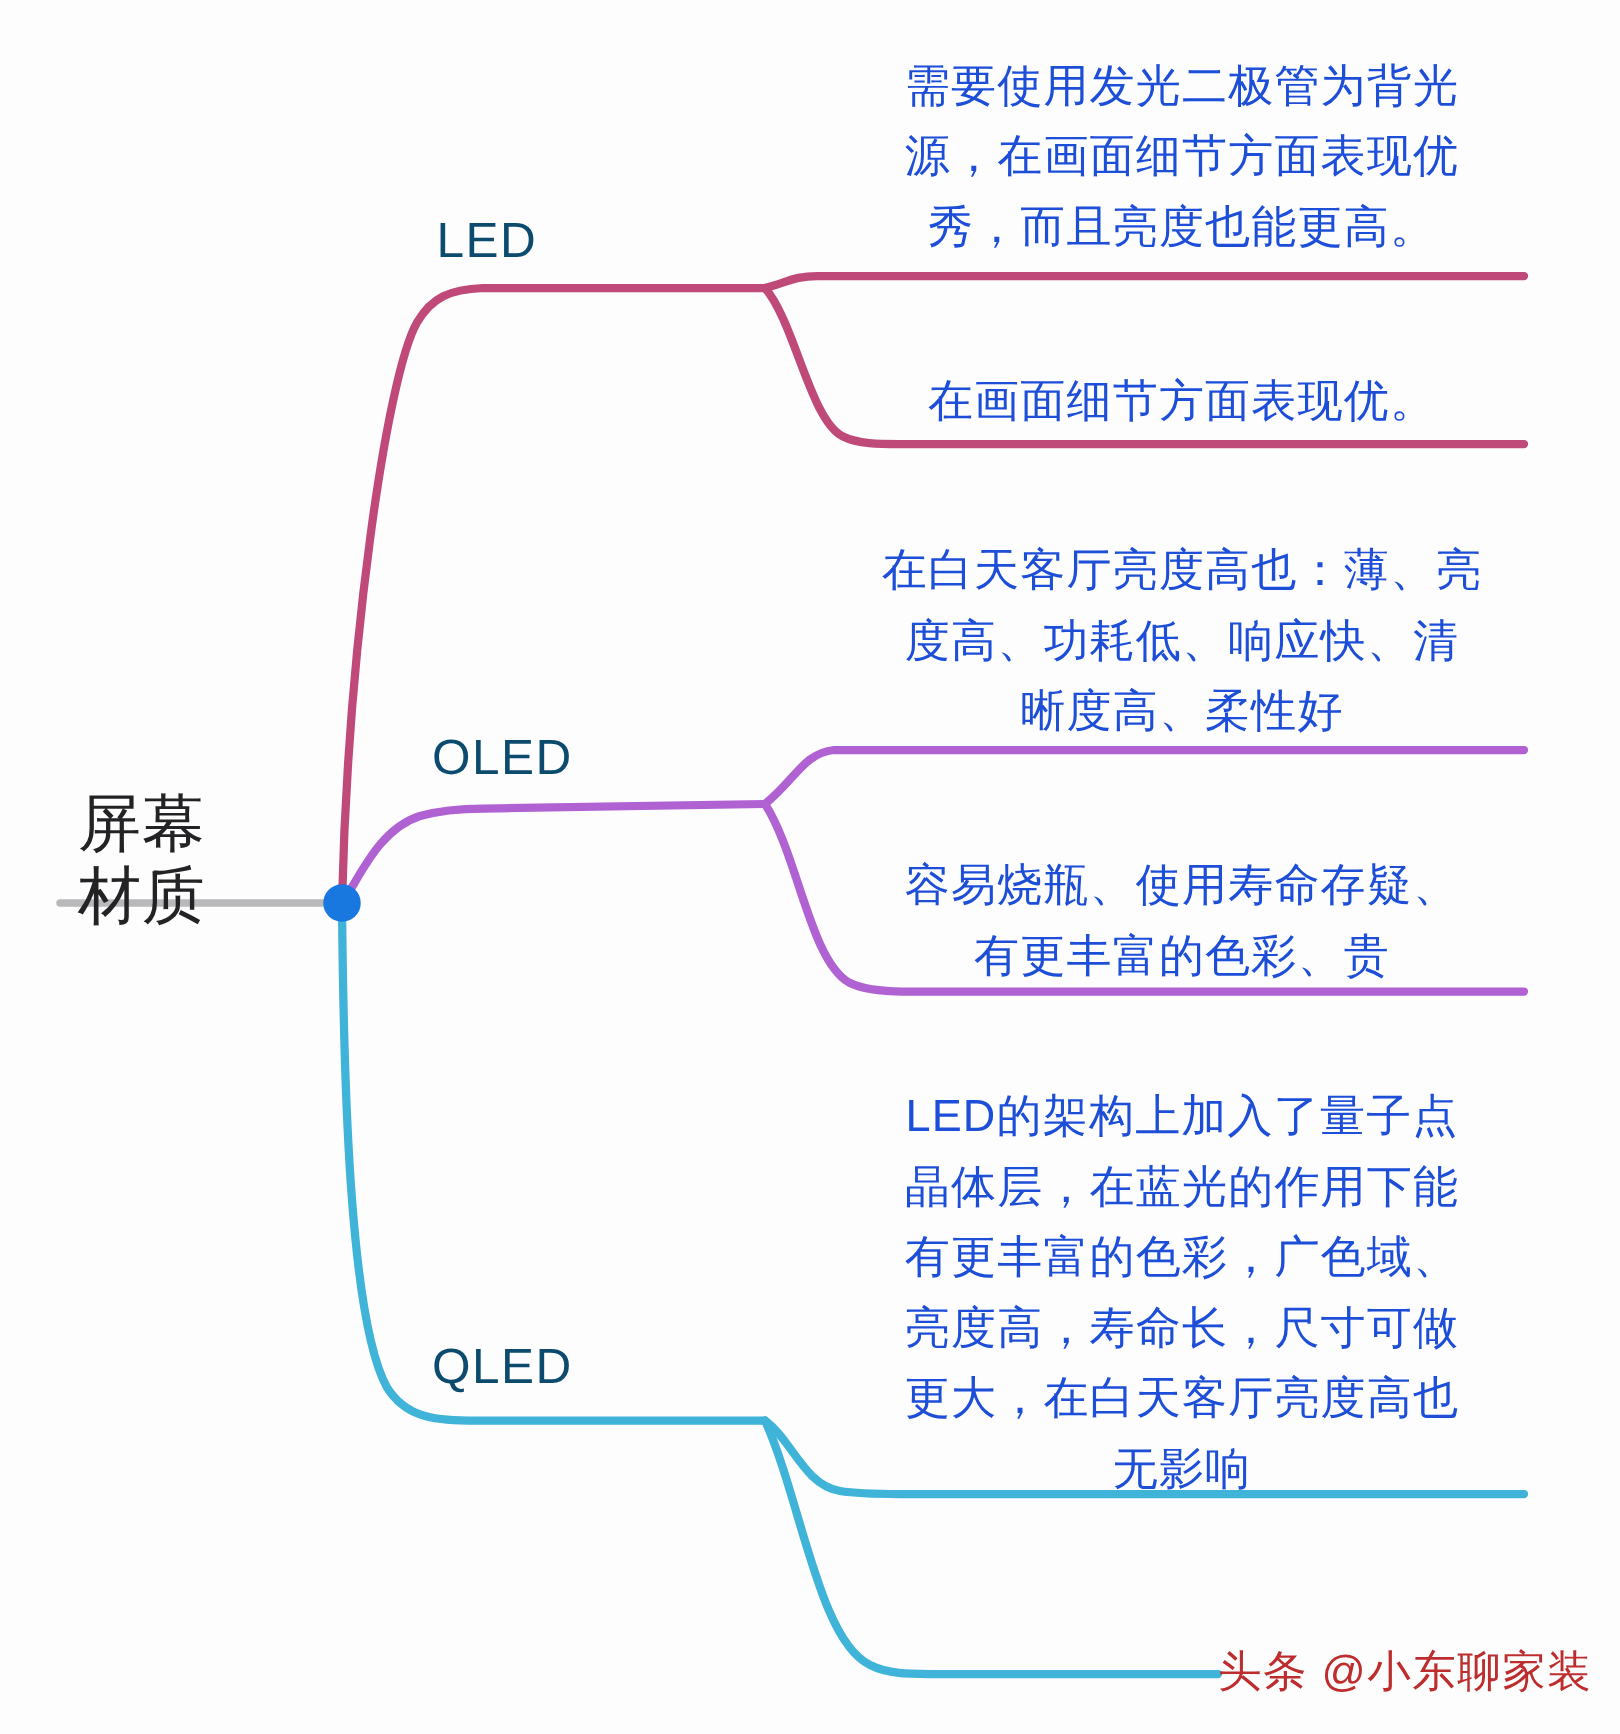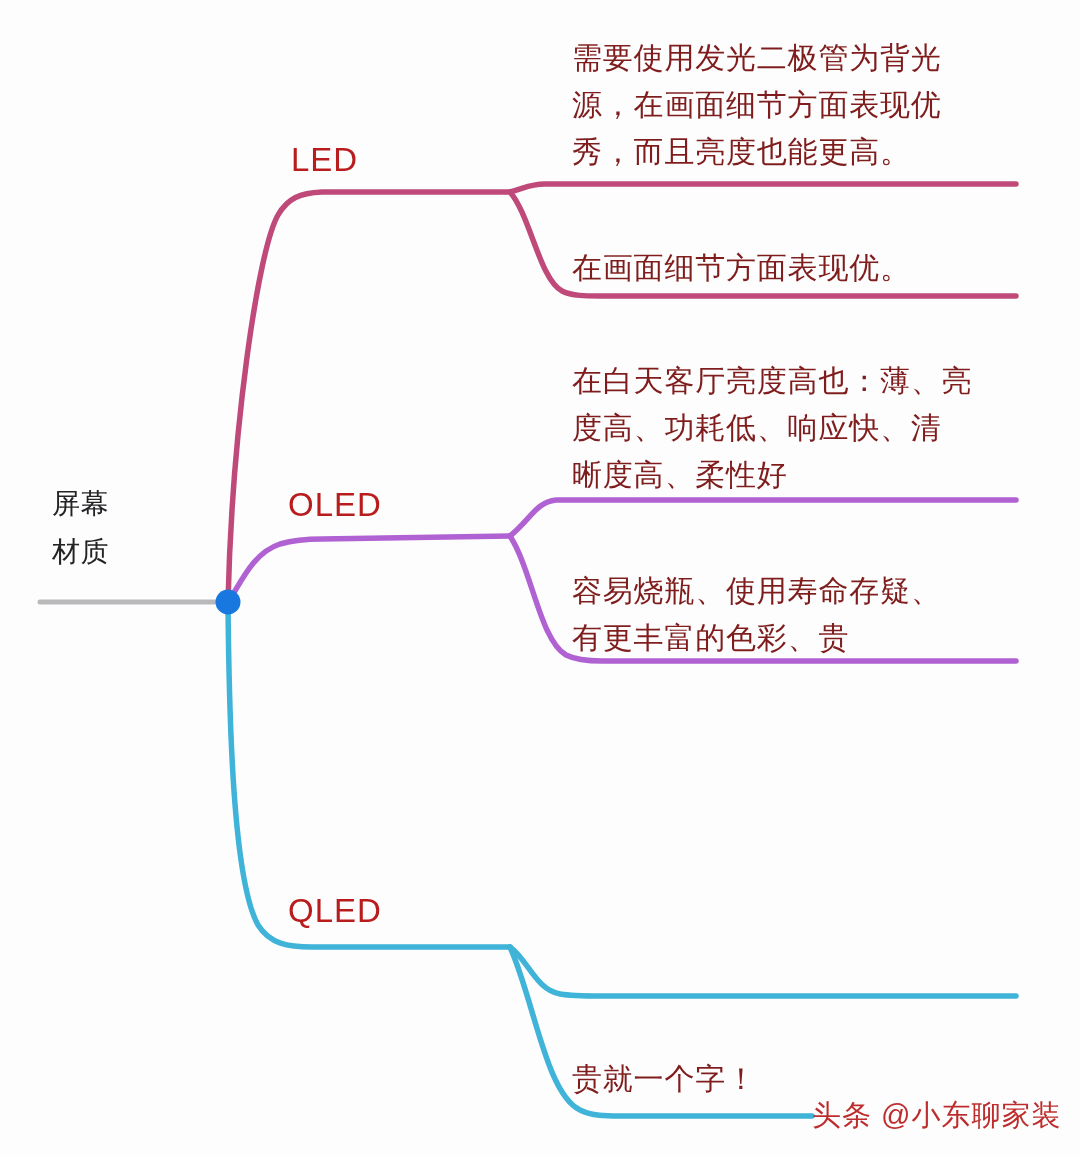--- a/index.html
+++ b/index.html
@@ -29,44 +29,45 @@
   .node-text {
     position: absolute;
     color: #18181a;
     font-weight: 400;
     letter-spacing: 0.5px;
     white-space: pre-wrap;
   }
   
   .root-label {
     left: 52px;
-    top: 480px;
+    top: 525px;
     width: 150px;
-    font-size: 28px;
+    font-size: 42px;
     line-height: 48px;
     color: #232326;
   }
   
   .branch-label {
     font-size: 33px;
     line-height: 38px;
-    color: #b91c1c;
+    color: #0c4a6e;
     letter-spacing: 1px;
   }
   .lbl-led   { left: 291px; top: 141px; }
   .lbl-oled  { left: 288px; top: 486px; }
   .lbl-qled  { left: 288px; top: 892px; }
 
   
   .leaf {
     font-size: 30px;
     line-height: 47px;
-    color: #7f1d1d;
+    color: #1d4ed8;
     letter-spacing: 0.8px;
     width: 432px;
+    text-align: center;
   }
   .leaf-led-1  { left: 572px; top: 34px; }
   .leaf-led-2  { left: 572px; top: 244px; }
   .leaf-oled-1 { left: 572px; top: 357px; }
   .leaf-oled-2 { left: 572px; top: 567px; }
   .leaf-qled-1 { left: 572px; top: 721px; }
   .leaf-qled-2 { left: 572px; top: 1055px; }
 
   .watermark {
     position: absolute;
@@ -126,17 +127,22 @@
 源，在画面细节方面表现优
 秀，而且亮度也能更高。</div>
   <div class="node-text leaf leaf-led-2">在画面细节方面表现优。</div>
 
   <div class="node-text leaf leaf-oled-1">在白天客厅亮度高也：薄、亮
 度高、功耗低、响应快、清
 晰度高、柔性好</div>
   <div class="node-text leaf leaf-oled-2">容易烧瓶、使用寿命存疑、
 有更丰富的色彩、贵</div>
 
-  <div class="node-text leaf leaf-qled-2">贵就一个字！</div>
+  <div class="node-text leaf leaf-qled-1">LED的架构上加入了量子点
+晶体层，在蓝光的作用下能
+有更丰富的色彩，广色域、
+亮度高，寿命长，尺寸可做
+更大，在白天客厅亮度高也
+无影响</div>
 
   <div class="watermark">头条 @小东聊家装</div>
 
 </div>
 
 </body></html>

